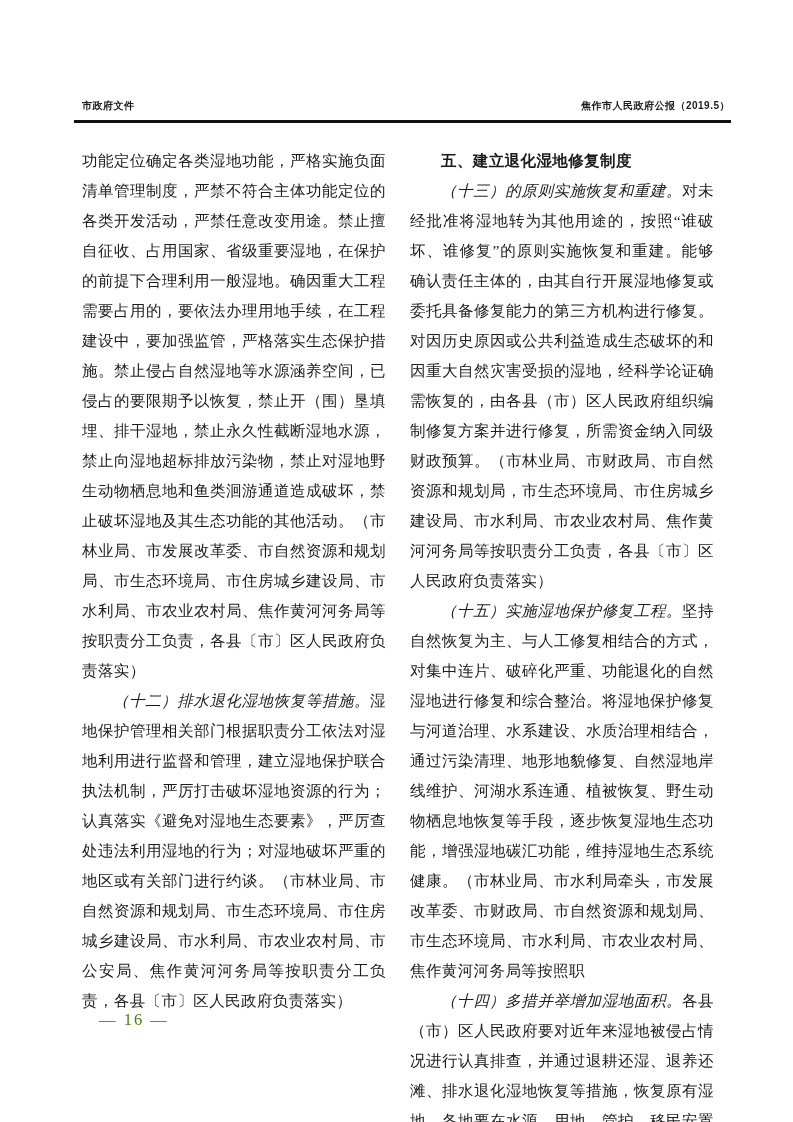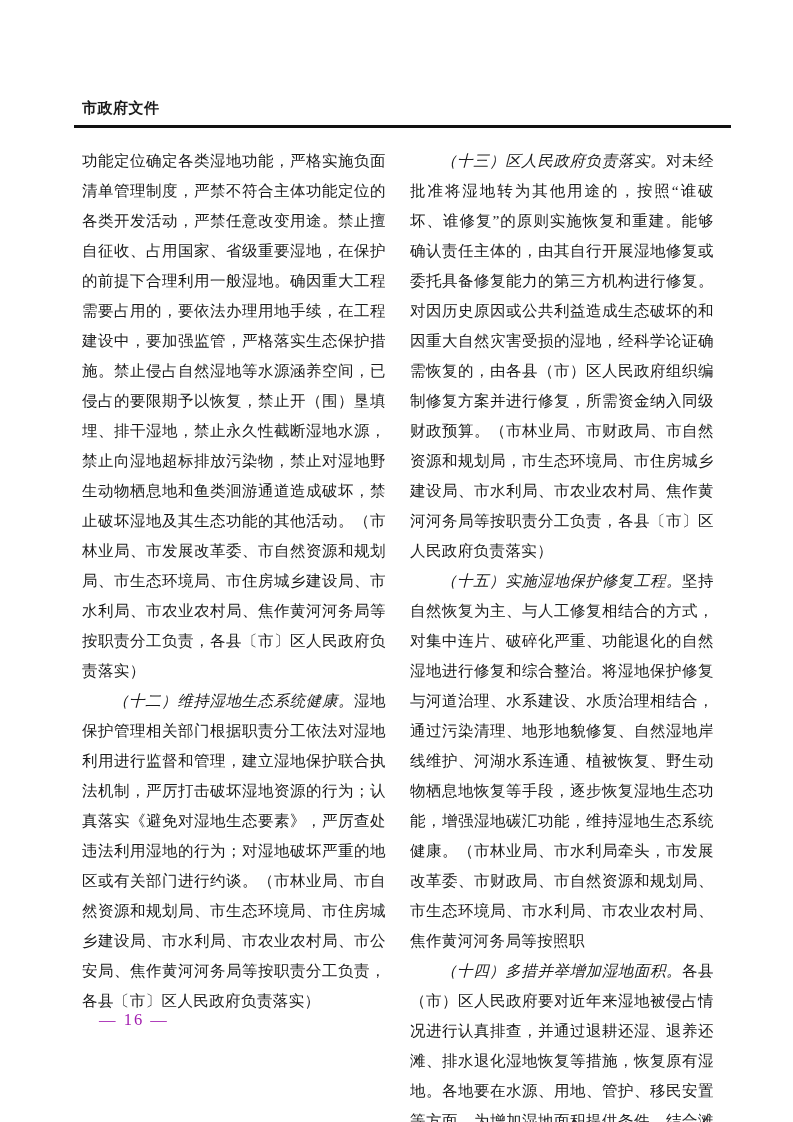--- a/index.html
+++ b/index.html
@@ -22,21 +22,21 @@
     top: 99px;
     left: 74px;
     width: 657px;
     border-bottom: 3px solid #111;
     padding-bottom: 7px;
     display: flex;
     justify-content: space-between;
     align-items: flex-end;
     font-family: "Liberation Sans", sans-serif;
     font-weight: bold;
-    font-size: 15px;
+    font-size: 10px;
     letter-spacing: 0.5px;
   }
   .header .hleft { padding-left: 8px; }
   .header .hright { padding-right: 1px; }
   .body-area {
     position: absolute;
     top: 146px;
     left: 82px;
     width: 632px;
     display: flex;
@@ -61,39 +61,41 @@
     font-weight: bold;
   }
   .kai { font-style: italic; }
   .footer-pagenum {
     position: absolute;
     top: 1010px;
     left: 99px;
     font-size: 16.5px;
     letter-spacing: 2px;
     font-family: "Liberation Serif", serif;
-    color: #a21caf;
+    color: #4d7c0f;
   }
 </style>
 </head>
 <body>
 
 <div class="page">
 
   <div class="header">
     <span class="hleft">市政府文件</span>
+    <span class="hright">焦作市人民政府公报（2019.5）</span>
   </div>
 
   <div class="body-area">
     <div class="col" id="left-col">
         <p class="para no-indent"><span>功能定位确定各类湿地功能，严格实施负面清单管理制度，严禁不符合主体功能定位的各类开发活动，严禁任意改变用途。禁止擅自征收、占用国家、省级重要湿地，在保护的前提下合理利用一般湿地。确因重大工程需要占用的，要依法办理用地手续，在工程建设中，要加强监管，严格落实生态保护措施。禁止侵占自然湿地等水源涵养空间，已侵占的要限期予以恢复，禁止开（围）垦填埋、排干湿地，禁止永久性截断湿地水源，禁止向湿地超标排放污染物，禁止对湿地野生动物栖息地和鱼类洄游通道造成破坏，禁止破坏湿地及其生态功能的其他活动。（市林业局、市发展改革委、市自然资源和规划局、市生态环境局、市住房城乡建设局、市水利局、市农业农村局、焦作黄河河务局等按职责分工负责，各县〔市〕区人民政府负责落实）</span></p>
-        <p class="para indent"><span class="kai">（十二）维持湿地生态系统健康。</span><span>湿地保护管理相关部门根据职责分工依法对湿地利用进行监督和管理，建立湿地保护联合执法机制，严厉打击破坏湿地资源的行为；认真落实《避免对湿地生态要素》，严厉查处违法利用湿地的行为；对湿地破坏严重的地区或有关部门进行约谈。（市林业局、市自然资源和规划局、市生态环境局、市住房城乡建设局、市水利局、市农业农村局、市公安局、焦作黄河河务局等按职责分工负责，各县〔市〕区人民政府负责落实）</span></p>
+        <p class="para indent"><span class="kai">（十二）排水退化湿地恢复等措施。</span><span>湿地保护管理相关部门根据职责分工依法对湿地利用进行监督和管理，建立湿地保护联合执法机制，严厉打击破坏湿地资源的行为；认真落实《避免对湿地生态要素》，严厉查处违法利用湿地的行为；对湿地破坏严重的地区或有关部门进行约谈。（市林业局、市自然资源和规划局、市生态环境局、市住房城乡建设局、市水利局、市农业农村局、市公安局、焦作黄河河务局等按职责分工负责，各县〔市〕区人民政府负责落实）</span></p>
       </div>
     <div class="col" id="right-col">
-        <p class="para indent"><span class="kai">（十三）区人民政府负责落实。</span><span>对未经批准将湿地转为其他用途的，按照“谁破坏、谁修复”的原则实施恢复和重建。能够确认责任主体的，由其自行开展湿地修复或委托具备修复能力的第三方机构进行修复。对因历史原因或公共利益造成生态破坏的和因重大自然灾害受损的湿地，经科学论证确需恢复的，由各县（市）区人民政府组织编制修复方案并进行修复，所需资金纳入同级财政预算。（市林业局、市财政局、市自然资源和规划局，市生态环境局、市住房城乡建设局、市水利局、市农业农村局、焦作黄河河务局等按职责分工负责，各县〔市〕区人民政府负责落实）</span></p>
+        <p class="para indent heading"><span>五、建立退化湿地修复制度</span></p>
+        <p class="para indent"><span class="kai">（十三）的原则实施恢复和重建。</span><span>对未经批准将湿地转为其他用途的，按照“谁破坏、谁修复”的原则实施恢复和重建。能够确认责任主体的，由其自行开展湿地修复或委托具备修复能力的第三方机构进行修复。对因历史原因或公共利益造成生态破坏的和因重大自然灾害受损的湿地，经科学论证确需恢复的，由各县（市）区人民政府组织编制修复方案并进行修复，所需资金纳入同级财政预算。（市林业局、市财政局、市自然资源和规划局，市生态环境局、市住房城乡建设局、市水利局、市农业农村局、焦作黄河河务局等按职责分工负责，各县〔市〕区人民政府负责落实）</span></p>
         <p class="para indent"><span class="kai">（十五）实施湿地保护修复工程。</span><span>坚持自然恢复为主、与人工修复相结合的方式，对集中连片、破碎化严重、功能退化的自然湿地进行修复和综合整治。将湿地保护修复与河道治理、水系建设、水质治理相结合，通过污染清理、地形地貌修复、自然湿地岸线维护、河湖水系连通、植被恢复、野生动物栖息地恢复等手段，逐步恢复湿地生态功能，增强湿地碳汇功能，维持湿地生态系统健康。（市林业局、市水利局牵头，市发展改革委、市财政局、市自然资源和规划局、市生态环境局、市水利局、市农业农村局、焦作黄河河务局等按照职</span></p>
         <p class="para indent"><span class="kai">（十四）多措并举增加湿地面积。</span><span>各县（市）区人民政府要对近年来湿地被侵占情况进行认真排查，并通过退耕还湿、退养还滩、排水退化湿地恢复等措施，恢复原有湿地。各地要在水源、用地、管护、移民安置等方面，为增加湿地面积提供条件。结合滩区移民搬迁、百城提质、水生态文明示范市建设、海绵城市建设等扩大湿地面积。（市林业局、市发展改革委、市住房城乡建设局、市水利局、市自然资源和规划局、市生态环境局、市农业农村局、焦作黄河河务局等按职责分工负责，各县〔市〕区人民政府负责落实）</span></p>
       </div>
   </div>
 
   <div class="footer-pagenum">— 16 —</div>
 
 </div>
 
 </body></html>

